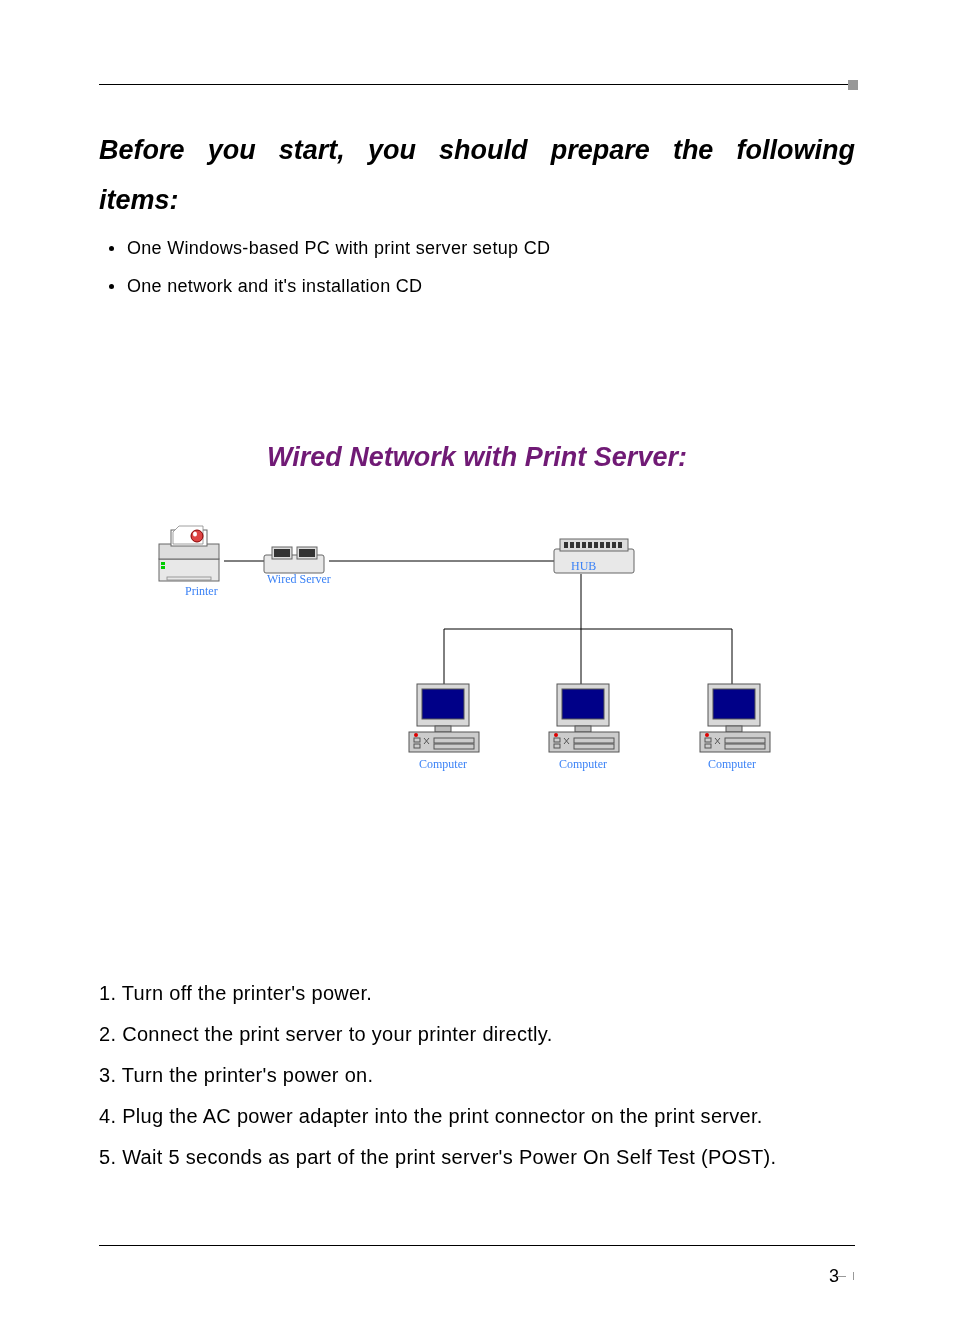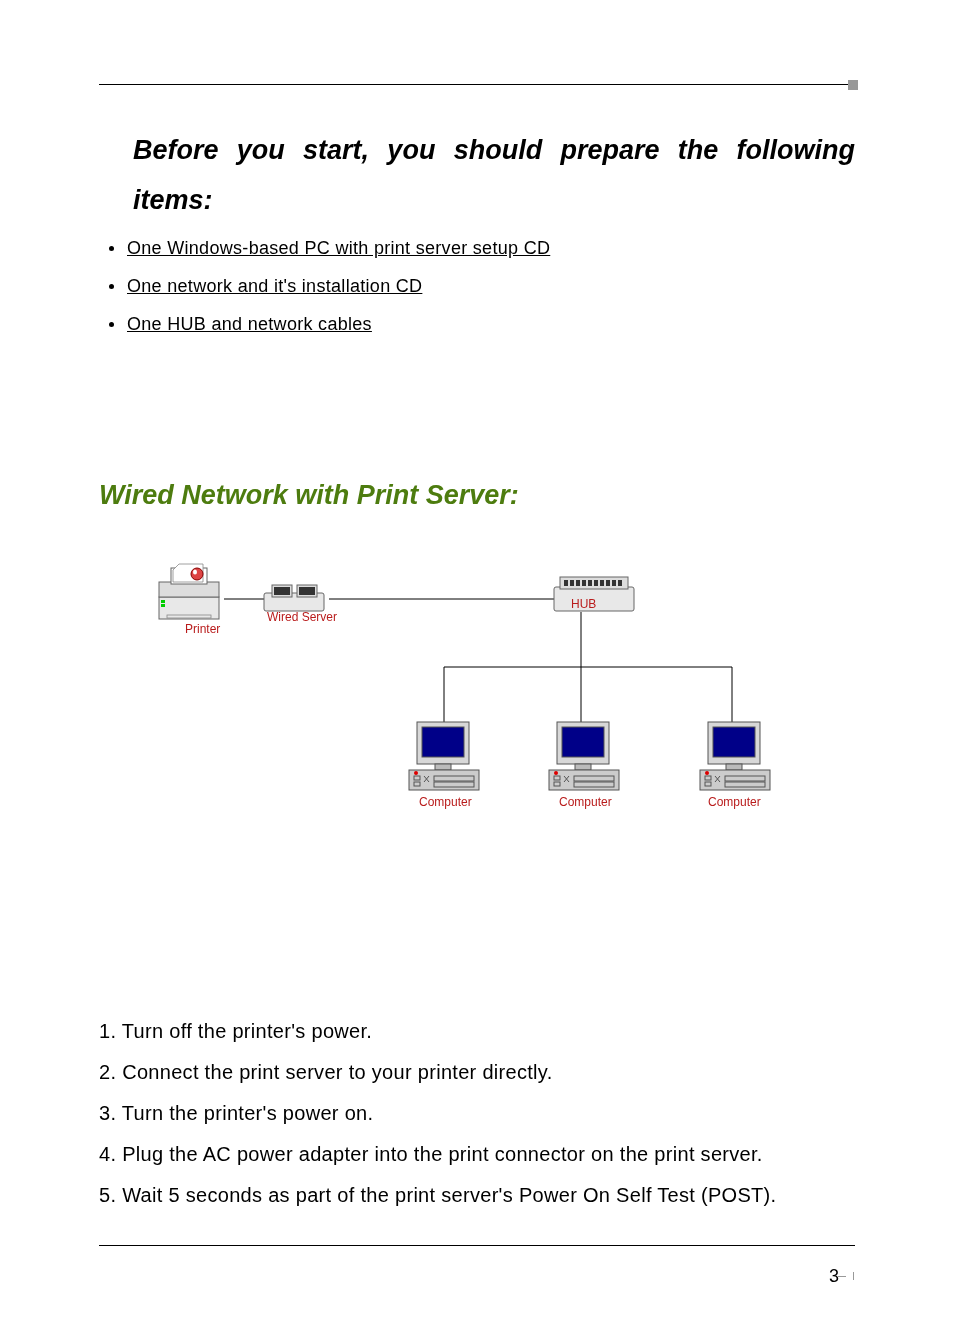--- a/index.html
+++ b/index.html
@@ -35,36 +35,35 @@
     .heading {
       font-family: Arial, Helvetica, sans-serif;
       font-weight: bold;
       font-style: italic;
       font-size: 27px;
       color: #000;
       text-align: justify;
       text-align-last: justify;
       line-height: 1.85;
       margin-bottom: 10px;
-      margin-left: 34px;
     }
     .heading2 {
       font-family: Arial, Helvetica, sans-serif;
       font-weight: bold;
       font-style: italic;
       font-size: 27px;
-      color: #4d7c0f;
+      color: #701a75;
       line-height: 1.4;
       margin-bottom: 22px;
+      text-align: center;
     }
     ul.bullets {
       list-style: none;
       margin-left: 0;
       margin-bottom: 140px;
-      text-decoration: underline;
     }
     ul.bullets li {
       position: relative;
       padding-left: 28px;
       font-size: 18px;
       line-height: 1.4;
       margin-bottom: 13px;
       letter-spacing: 0.3px;
     }
     ul.bullets li::before {
@@ -80,22 +79,23 @@
     .diagram {
       position: relative;
       width: 756px;
       height: 310px;
       margin-bottom: 170px;
     }
     .diagram svg { position: absolute; top: 0; left: 0; }
     .dlabel {
       position: absolute;
       font-size: 12px;
-      color: #b91c1c;
+      color: #3b82f6;
       text-align: left;
+      font-family: Liberation Serif, serif;
     }
     ol.steps { list-style: none; counter-reset: step; margin-left: 0; }
     ol.steps li {
       counter-increment: step;
       font-size: 20px;
       line-height: 1.4;
       margin-bottom: 13px;
       letter-spacing: 0.3px;
     }
     ol.steps li::before {
@@ -142,21 +142,20 @@
 <div class="content">
 
   <div class="heading">
     <span>Before you start, you should prepare the following</span><br>
     <span style="text-align-last:left;display:inline-block">items:</span>
   </div>
 
   <ul class="bullets">
     <li>One Windows-based PC with print server setup CD</li>
     <li>One network and it's installation CD</li>
-    <li>One HUB and network cables</li>
   </ul>
 
   <div class="heading2">Wired Network with Print Server:</div>
 
   <div class="diagram">
     <svg width="756" height="310">
 
       <line x1="125" y1="62" x2="165" y2="62" stroke="#000" stroke-width="1"></line>
       <line x1="230" y1="62" x2="470" y2="62" stroke="#000" stroke-width="1"></line>
 

